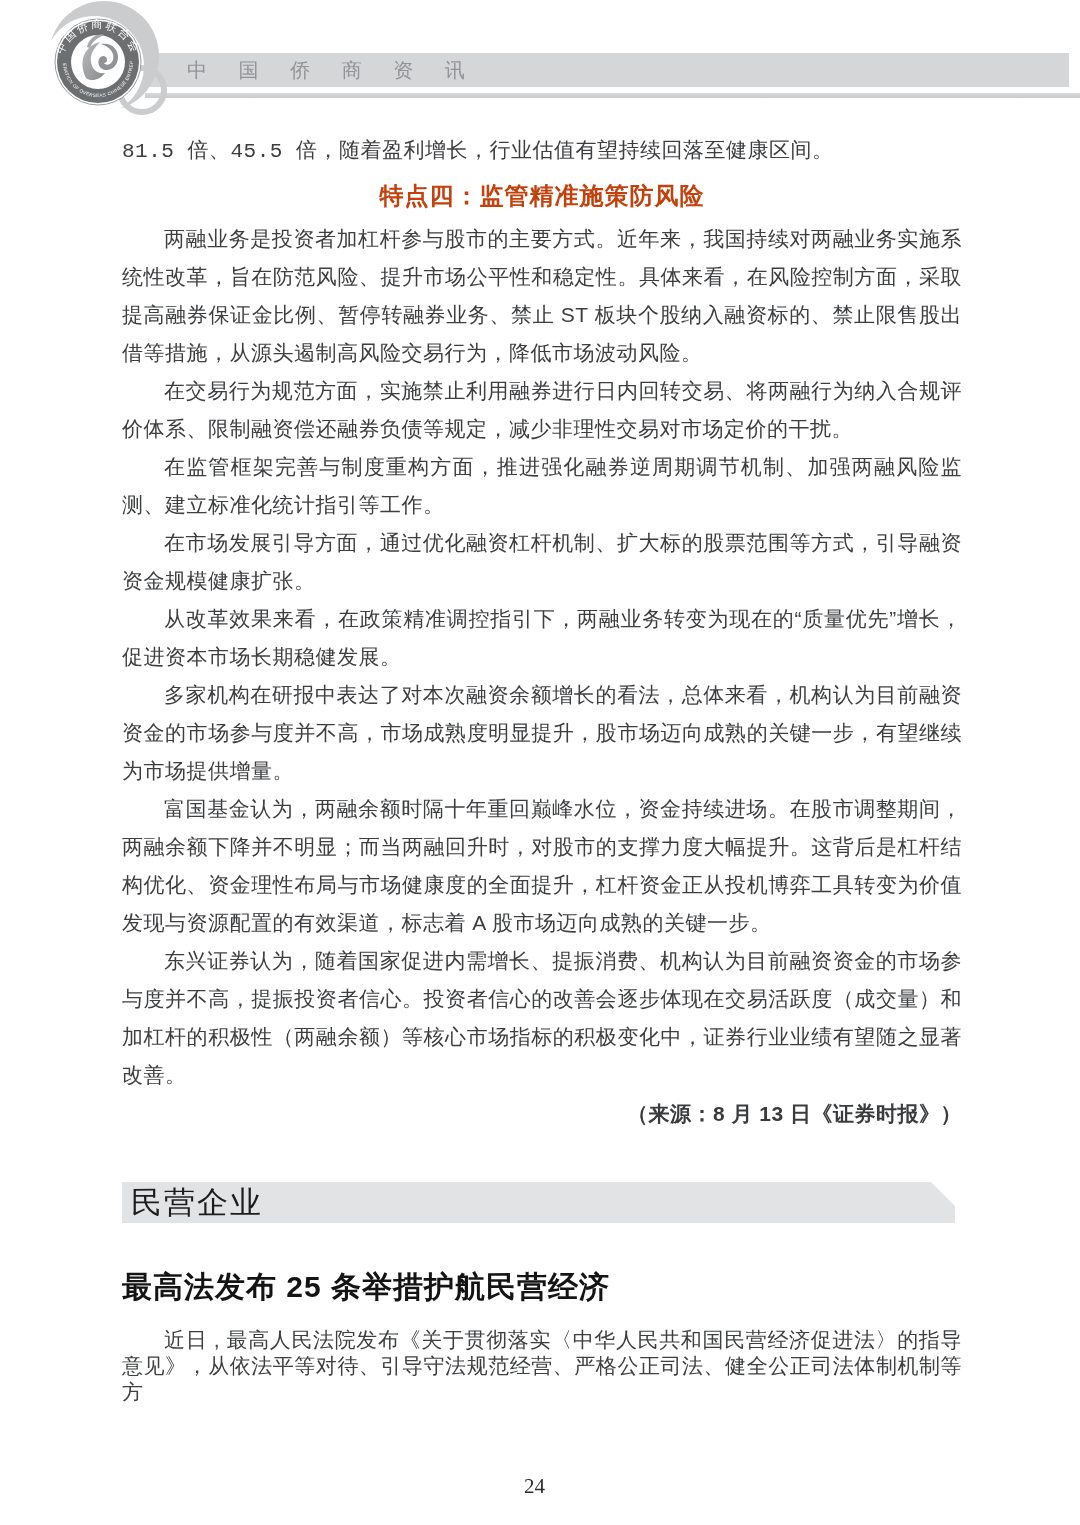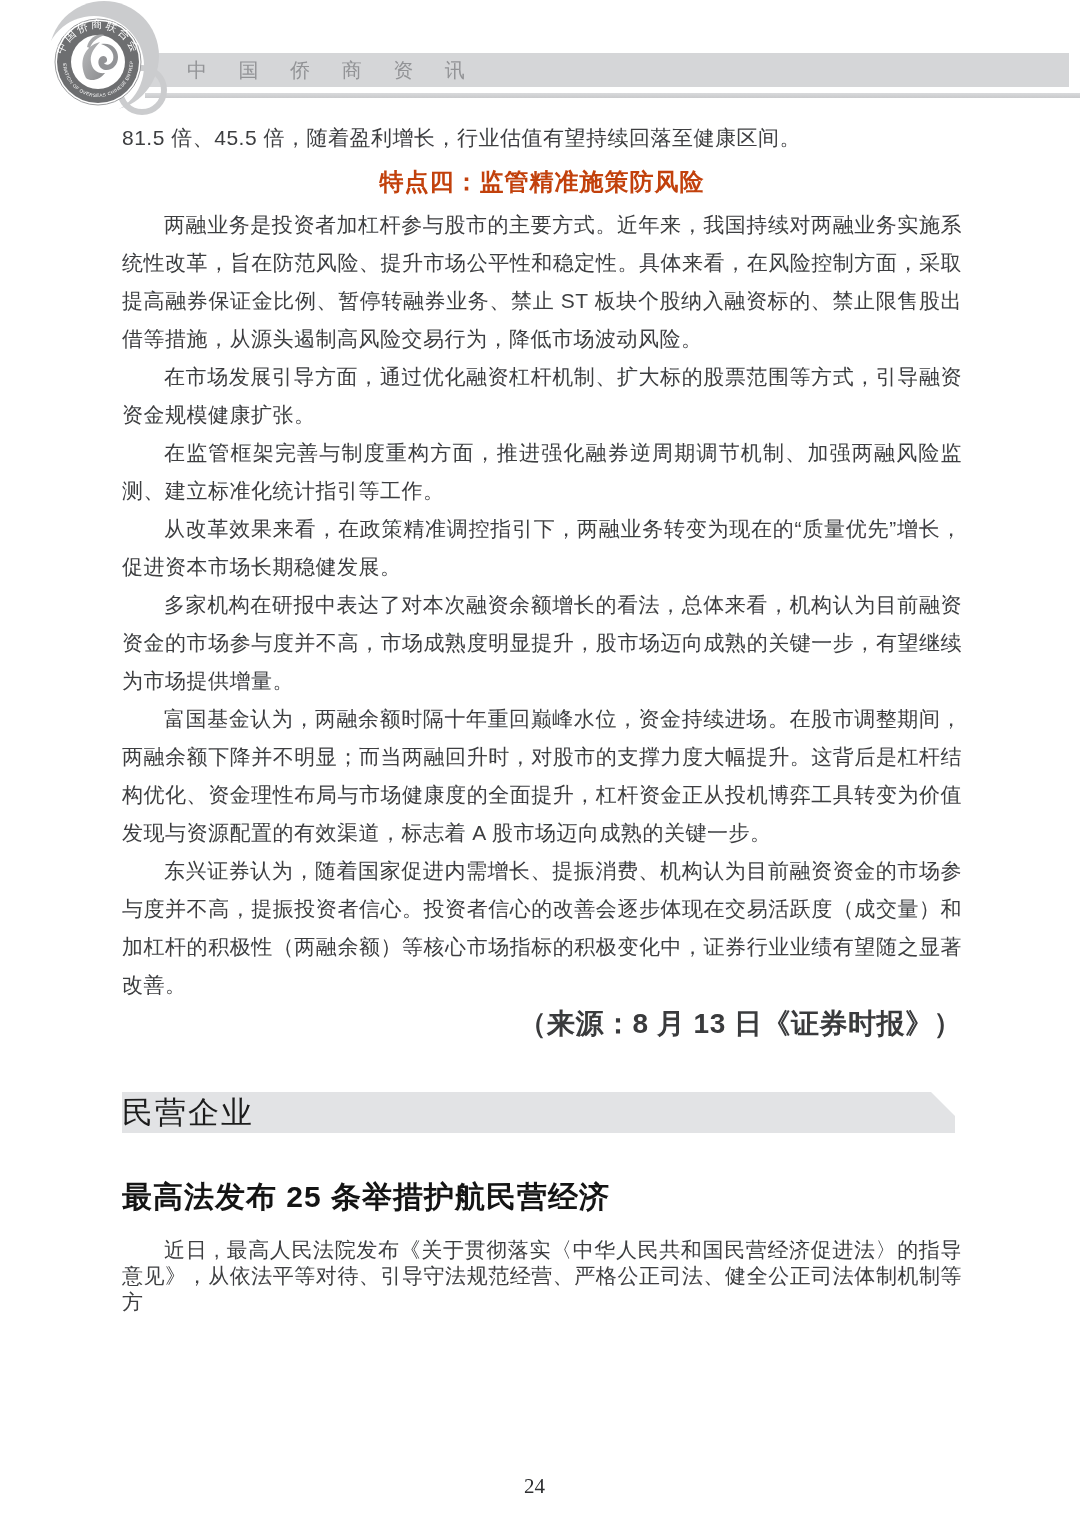--- a/index.html
+++ b/index.html
@@ -39,46 +39,47 @@
   main { padding: 0 118px 0 122px; }
   .body-p, .cont-line {
     font-size: 21px;
     line-height: 38px;
     text-align: justify;
     text-justify: inter-ideograph;
     color: #3d3e40;
     letter-spacing: 0.5px;
   }
   .body-p { text-indent: 2em; }
-  .cont-line { line-height: 40px; }
+  .cont-line { margin-top: 14px; line-height: 40px; font-family: Liberation Mono, monospace; }
   h3.sec-head {
     font-size: 24px;
     font-weight: bold;
     color: #c2410c;
     text-align: center;
     line-height: 44px;
     margin: 2px 0;
     letter-spacing: 1px;
   }
   .source-line {
-    font-size: 28px;
+    font-size: 21px;
     font-weight: bold;
     line-height: 40px;
     text-align: right;
     color: #3a3b3d;
     letter-spacing: 0.5px;
   }
 
   
   .banner {
     margin-top: 48px;
     width: 833px;
     height: 41px;
     background: #e2e3e5;
     clip-path: polygon(0 0, calc(100% - 24px) 0, 100% 24px, 100% 100%, 0 100%);
+    padding-left: 9px;
   }
   .banner-label {
     font-family: "Liberation Serif", "DejaVu Serif", serif;
     font-size: 31px;
     line-height: 42px;
     color: #1c1c1c;
     letter-spacing: 2px;
   }
 
   
@@ -151,22 +152,23 @@
       </text>
     </svg>
   </header>
 
   <main>
 
     <p class="cont-line">81.5 倍、45.5 倍，随着盈利增长，行业估值有望持续回落至健康区间。</p>
 
     <h3 class="sec-head">特点四：监管精准施策防风险</h3>
     <p class="body-p">两融业务是投资者加杠杆参与股市的主要方式。近年来，我国持续对两融业务实施系统性改革，旨在防范风险、提升市场公平性和稳定性。具体来看，在风险控制方面，采取提高融券保证金比例、暂停转融券业务、禁止 ST 板块个股纳入融资标的、禁止限售股出借等措施，从源头遏制高风险交易行为，降低市场波动风险。</p>
+    <p class="body-p">在交易行为规范方面，实施禁止利用融券进行日内回转交易、将两融行为纳入合规评价体系、限制融资偿还融券负债等规定，减少非理性交易对市场定价的干扰。</p>
+    <p class="body-p">在监管框架完善与制度重构方面，推进强化融券逆周期调节机制、加强两融风险监测、建立标准化统计指引等工作。</p>
     <p class="body-p">在市场发展引导方面，通过优化融资杠杆机制、扩大标的股票范围等方式，引导融资资金规模健康扩张。</p>
-    <p class="body-p">在监管框架完善与制度重构方面，推进强化融券逆周期调节机制、加强两融风险监测、建立标准化统计指引等工作。</p>
     <p class="body-p">从改革效果来看，在政策精准调控指引下，两融业务转变为现在的“质量优先”增长，促进资本市场长期稳健发展。</p>
 
     <p class="body-p">多家机构在研报中表达了对本次融资余额增长的看法，总体来看，机构认为目前融资资金的市场参与度并不高，市场成熟度明显提升，股市场迈向成熟的关键一步，有望继续为市场提供增量。</p>
     <p class="body-p">富国基金认为，两融余额时隔十年重回巅峰水位，资金持续进场。在股市调整期间，两融余额下降并不明显；而当两融回升时，对股市的支撑力度大幅提升。这背后是杠杆结构优化、资金理性布局与市场健康度的全面提升，杠杆资金正从投机博弈工具转变为价值发现与资源配置的有效渠道，标志着 A 股市场迈向成熟的关键一步。</p>
     <p class="body-p">东兴证券认为，随着国家促进内需增长、提振消费、机构认为目前融资资金的市场参与度并不高，提振投资者信心。投资者信心的改善会逐步体现在交易活跃度（成交量）和加杠杆的积极性（两融余额）等核心市场指标的积极变化中，证券行业业绩有望随之显著改善。</p>
 
     <p class="source-line">（来源：8 月 13 日《证券时报》）</p>
 
     <div class="banner">
       <span class="banner-label">民营企业</span>

